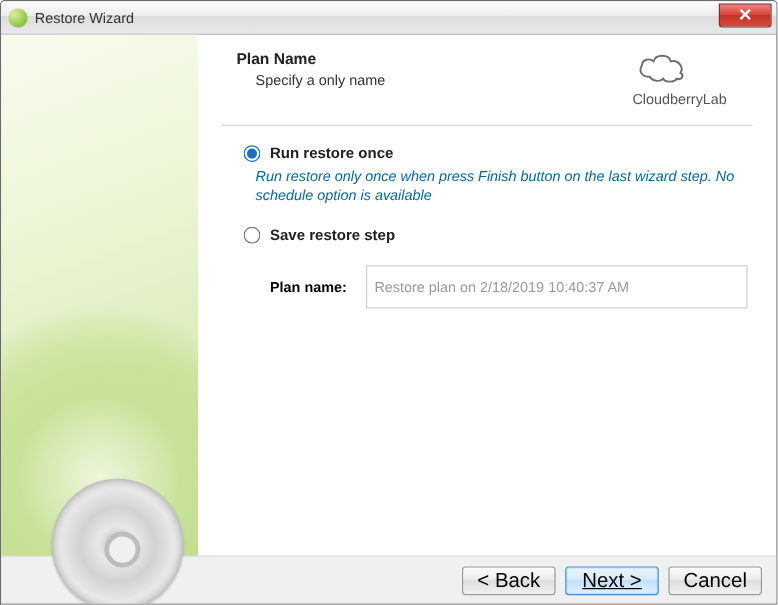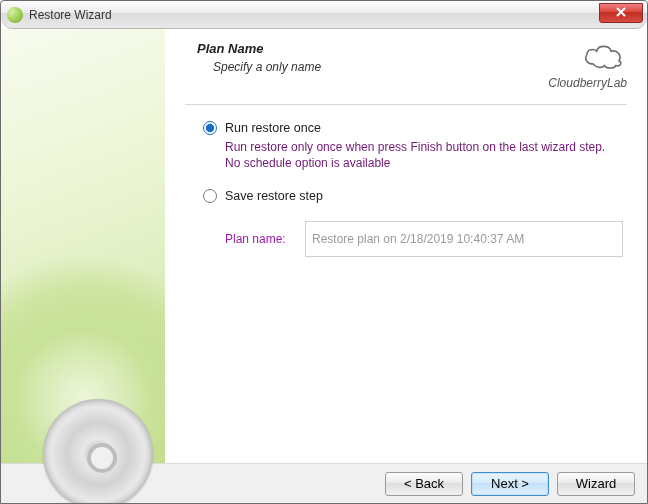--- a/index.html
+++ b/index.html
@@ -22,21 +22,20 @@
   }
   
   .titlebar {
     height: 28px;
     background: linear-gradient(to bottom, #fdfdfd 0%, #ececec 45%, #dcdcdc 46%, #e9e9e9 100%);
     border-bottom: 1px solid #b8b8b8;
     display: flex;
     align-items: center;
     padding: 0 0 0 6px;
     position: relative;
-    border-radius: 12px;
   }
   .titlebar .app-icon {
     width: 16px; height: 16px;
     border-radius: 50%;
     background: radial-gradient(circle at 30% 30%, #d9f0a3 0%, #a1d15a 50%, #6fae2a 100%);
     margin-right: 6px;
   }
   .titlebar .title {
     font-size: 12px;
     color: #333;
@@ -96,28 +95,27 @@
     flex: 1;
     display: flex;
     flex-direction: column;
     padding: 12px 20px 8px 20px;
     position: relative;
   }
   .header-row {
     display: flex;
     justify-content: space-between;
     align-items: flex-start;
-    font-style: italic;
   }
   .header-text { padding-left: 12px; }
   .page-title { font-weight: bold; font-size: 13px; margin-bottom: 4px; }
   .page-subtitle { padding-left: 16px; color: #333; }
 
   .logo {
-    text-align: right;
+    text-align: left;
     color: #555;
     font-size: 12px;
     width: 100px;
   }
   .logo .cloud {
     margin: 0 auto 2px auto;
   }
   .logo .cloud svg { width: 48px; height: 30px; }
   .logo .cloud svg path { stroke: #6e6e6e; stroke-width: 2; fill: none; }
 
@@ -132,36 +130,37 @@
   .opt-row {
     display: flex;
     align-items: center;
     gap: 8px;
   }
   .opt-row input[type=radio] {
     width: 14px; height: 14px;
     accent-color: #1a6fc4;
     margin:0;
   }
-  .opt-title { font-weight: normal; font-size: 12.5px; }
+  .opt-title { font-weight: bold; font-size: 12.5px; }
   .opt-desc {
-    margin-left: 22px;
+    margin-left: 10px;
     margin-top: 4px;
-    color: #701a75;
+    color: #0369a1;
     line-height: 1.35;
+    font-style: italic;
   }
 
   .plan-row {
     display: flex;
     align-items: center;
     margin-left: 22px;
     margin-top: 18px;
     gap: 10px;
   }
-  .plan-label { color: #a21caf; min-width: 70px; }
+  .plan-label { color: #000000; min-width: 70px; font-weight: bold; }
   .plan-input {
     flex: 1;
     height: 36px;
     padding: 2px 6px;
     font-family: inherit;
     font-size: 12px;
     border: 1px solid #cfcfcf;
     background: #fff;
     color: #9a9a9a;
   }
@@ -175,31 +174,32 @@
     display: flex;
     align-items: center;
     justify-content: flex-end;
     padding: 0 12px;
     gap: 8px;
   }
   .btn {
     min-width: 78px;
     height: 24px;
     font-family: inherit;
-    font-size: 13px;
+    font-size: 17px;
     border: 1px solid #9c9c9c;
     border-radius: 3px;
     background: linear-gradient(to bottom, #fdfdfd 0%, #ebebeb 45%, #dedede 46%, #f0f0f0 100%);
     cursor: pointer;
     padding: 0 10px;
   }
   .btn.primary {
     border: 1px solid #3a8fd6;
     background: linear-gradient(to bottom, #eaf4fd 0%, #d6ebfb 45%, #c2e0f8 46%, #e0f0fc 100%);
     box-shadow: 0 0 0 1px rgba(58,143,214,0.15) inset;
+    text-decoration: underline;
   }
 </style>
 </head>
 <body>
 
 <div class="window">
 
   <div class="titlebar">
     <span class="app-icon"></span>
     <span class="title">Restore Wizard</span>
@@ -260,16 +260,16 @@
         </div>
 
       </div>
 
     </div>
   </div>
 
   <div class="footer">
     <button class="btn">&lt; Back</button>
     <button class="btn primary">Next &gt;</button>
-    <button class="btn">Wizard</button>
+    <button class="btn">Cancel</button>
   </div>
 
 </div>
 
 </body></html>

